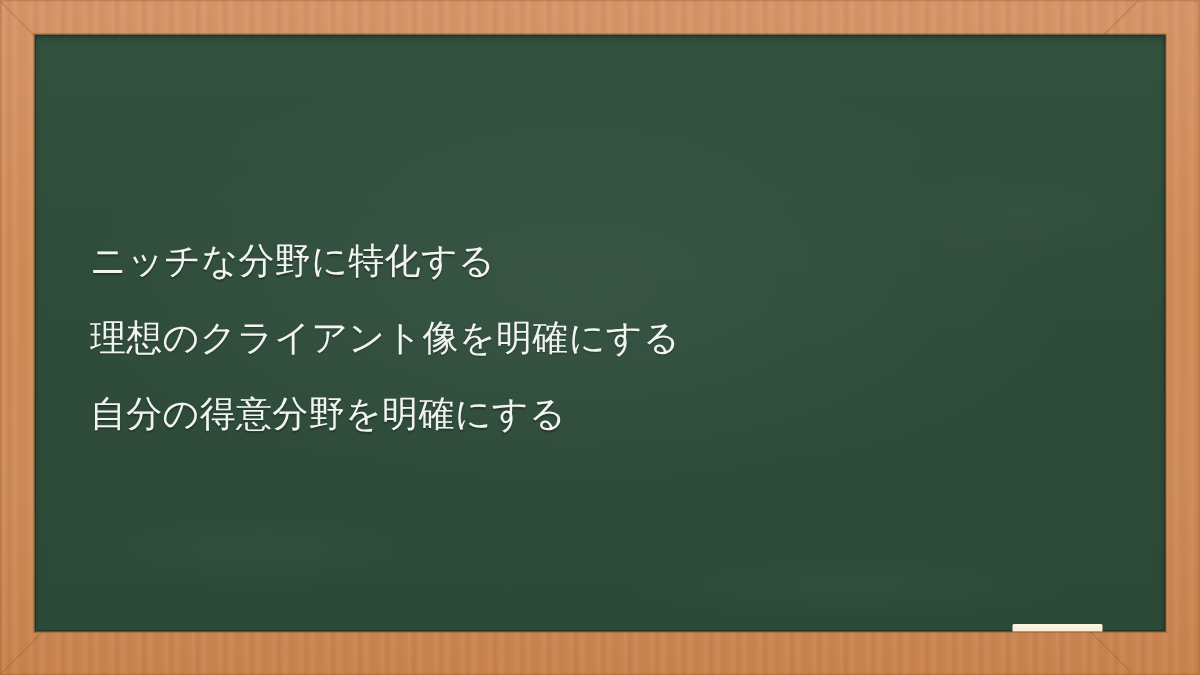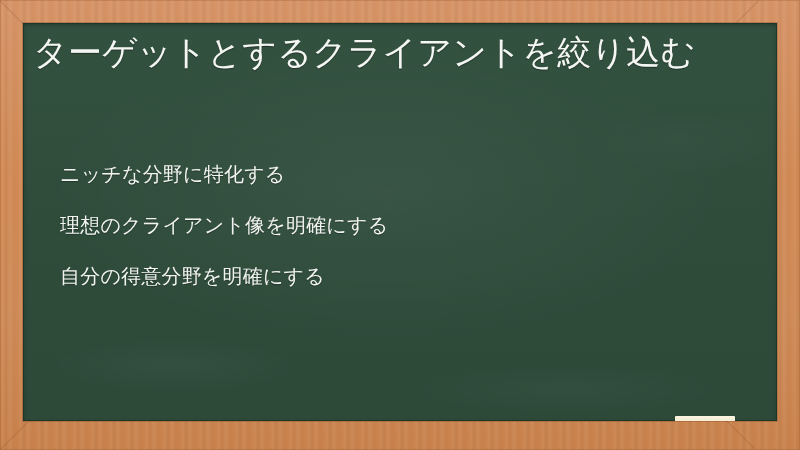--- a/index.html
+++ b/index.html
@@ -112,21 +112,21 @@
 
   .bullets {
     position: absolute;
     left: 37px;
     top: 126px;
     right: 20px;
   }
 
   .bullet-line {
     color: #f2f4f1;
-    font-size: 20px;
+    font-size: 24px;
     line-height: 51px;
     height: 51px;
     letter-spacing: 0.2px;
     font-weight: 400;
     text-shadow: 0 1px 1px rgba(0,0,0,0.30);
     white-space: nowrap;
   }
 
   
   .chalk {
@@ -155,21 +155,20 @@
   </div>
 
   <div class="frame-rim"></div>
 
   <div class="board">
 
     <div class="board-dust"></div>
 
     <div class="content">
 
-      <div class="title">ターゲットとするクライアントを絞り込む</div>
 
       <div class="bullets">
         <div class="bullet-line">ニッチな分野に特化する</div>
         <div class="bullet-line">理想のクライアント像を明確にする</div>
         <div class="bullet-line">自分の得意分野を明確にする</div>
       </div>
 
     </div>
 
     <div class="chalk"></div>

